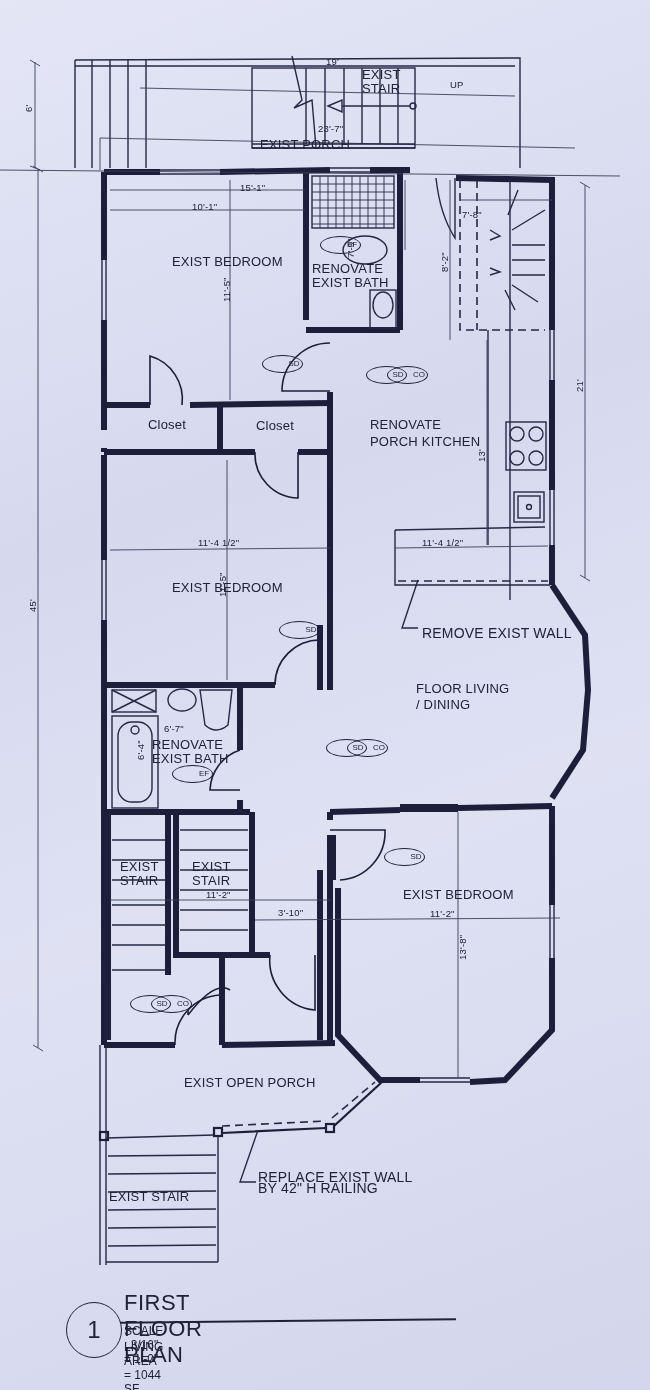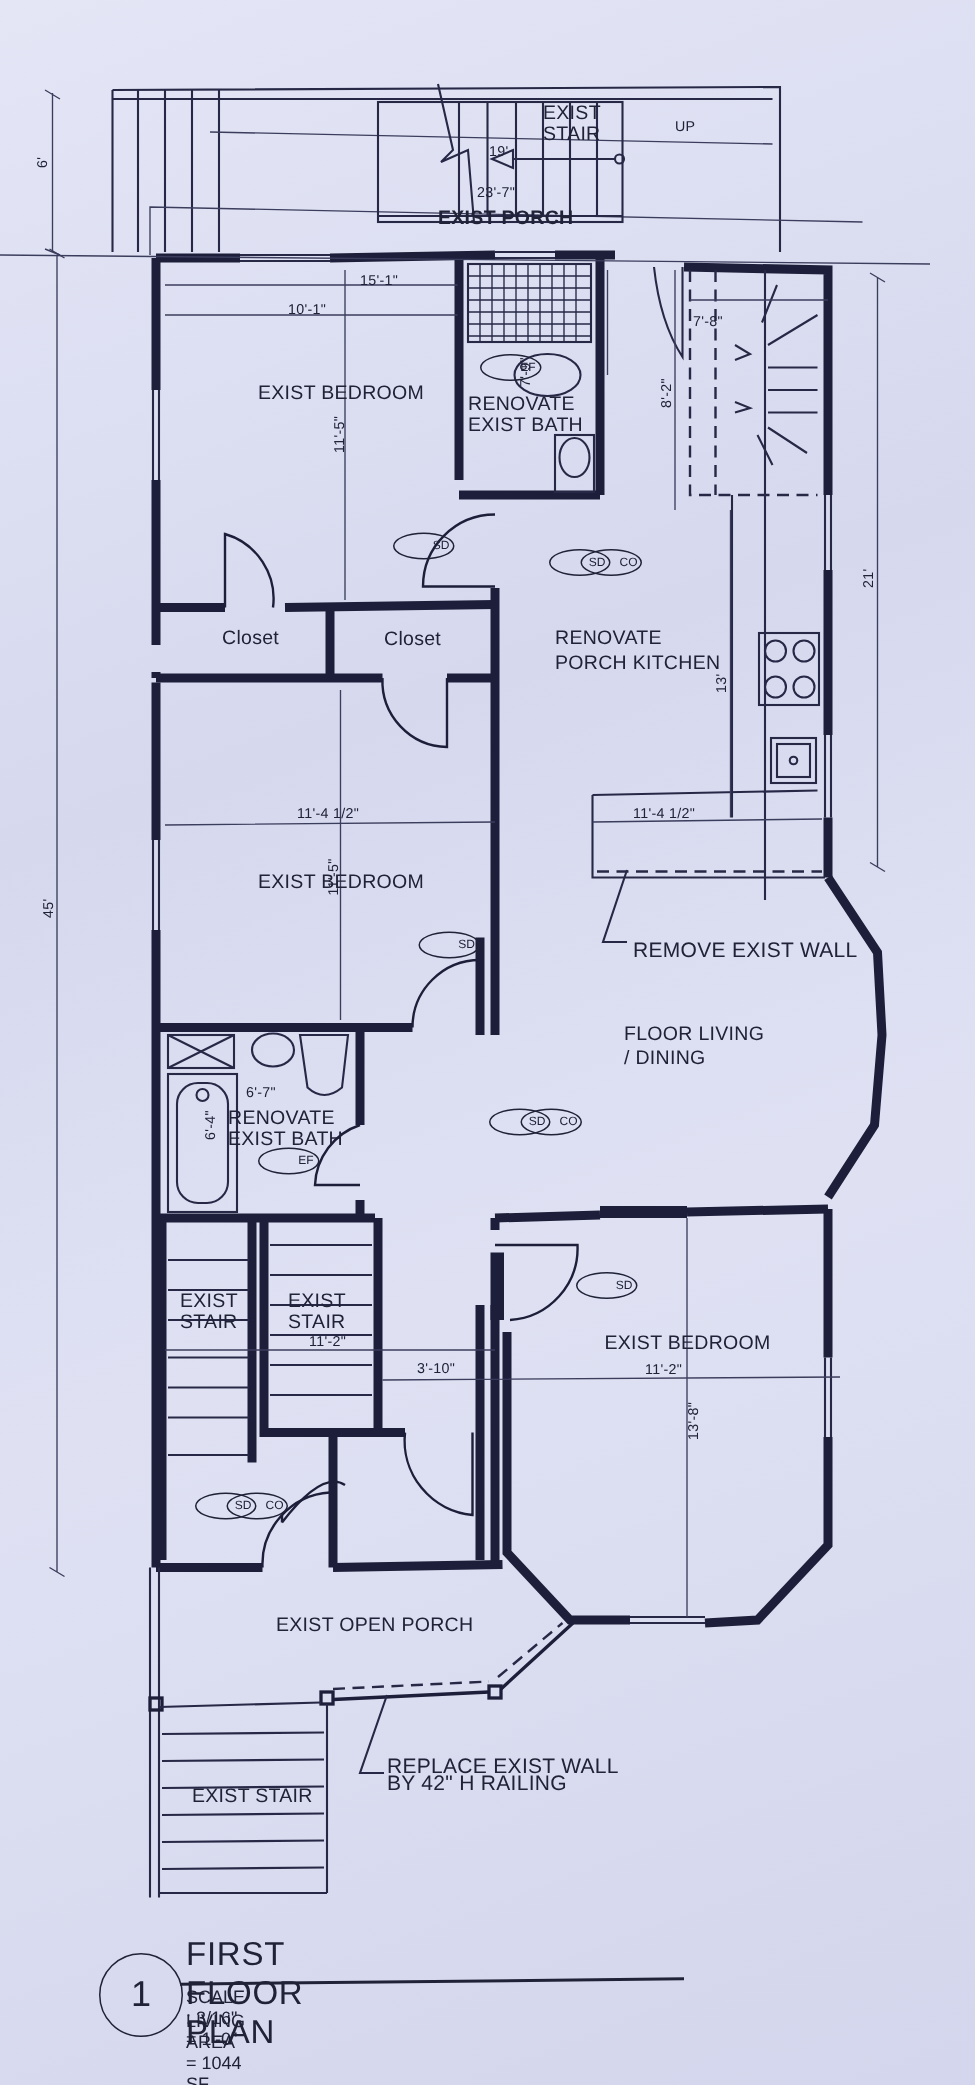--- a/index.html
+++ b/index.html
@@ -197,28 +197,28 @@
     <path class="dim" d="M585 185 L585 578 M580 182 L590 188 M580 575 L590 581"></path>
     <path class="dim" d="M487 340 L487 545"></path>
     <path class="dim" d="M110 550 L330 548 M395 548 L548 546"></path>
     <path class="dim" d="M227 460 L227 680"></path>
     <path class="dim" d="M110 900 L330 900 M255 920 L560 918"></path>
     <path class="dim" d="M458 812 L458 1078"></path>
     <path class="dim" d="M0 170 L620 176"></path>
   </g>
 </svg>
 
-<div class="label small" style="left:326px;top:57px;margin-top:40px;">19'</div>
+<div class="label small" style="left:326px;top:57px;">19'</div>
 <div class="label" style="left:362px;top:68px;line-height:14px;">
   <div>EXIST</div>
   <div>STAIR</div>
 </div>
 <div class="label small" style="left:418px;top:80px;margin-left:32px;">UP</div>
 <div class="label small" style="left:318px;top:124px;">23'-7"</div>
-<div class="label" style="left:292px;top:138px;font-weight:bold;">EXIST PORCH</div>
+<div class="label" style="left:260px;top:138px;">EXIST PORCH</div>
 <div class="label small rot" style="left:24px;top:112px;">6'</div>
 
 <div class="label small" style="left:240px;top:183px;">15'-1"</div>
 <div class="label small" style="left:192px;top:202px;">10'-1"</div>
 <div class="label" style="left:172px;top:255px;">EXIST BEDROOM</div>
 <div class="label small rot" style="left:222px;top:302px;">11'-5"</div>
 <div class="label small rot" style="left:346px;top:258px;">7'-9"</div>
 <div class="label" style="left:312px;top:262px;line-height:14px;">
   <div>RENOVATE</div>
   <div>EXIST BATH</div>
@@ -263,21 +263,21 @@
   <div>STAIR</div>
 </div>
 <div class="label small" style="left:206px;top:890px;">11'-2"</div>
 <div class="label small" style="left:278px;top:908px;">3'-10"</div>
 
 <div class="label" style="left:403px;top:888px;">EXIST BEDROOM</div>
 <div class="label small" style="left:430px;top:909px;">11'-2"</div>
 <div class="label small rot" style="left:458px;top:960px;">13'-8"</div>
 
 <div class="label" style="left:184px;top:1076px;text-align:right;">EXIST OPEN PORCH</div>
-<div class="label" style="left:128px;top:1190px;text-align:center;">EXIST STAIR</div>
+<div class="label" style="left:109px;top:1190px;text-align:center;">EXIST STAIR</div>
 <div class="label tiny" style="left:258px;top:1172px;line-height:11px;">
   <div>REPLACE EXIST WALL</div>
   <div>BY 42" H RAILING</div>
 </div>
 
 <div class="label small rot" style="left:28px;top:612px;">45'</div>
 
 <div class="sym" style="left:320px;top:236px;">EF</div>
 <div class="sym" style="left:262px;top:355px;">SD</div>
 <div class="sym" style="left:366px;top:366px;">SD</div>

